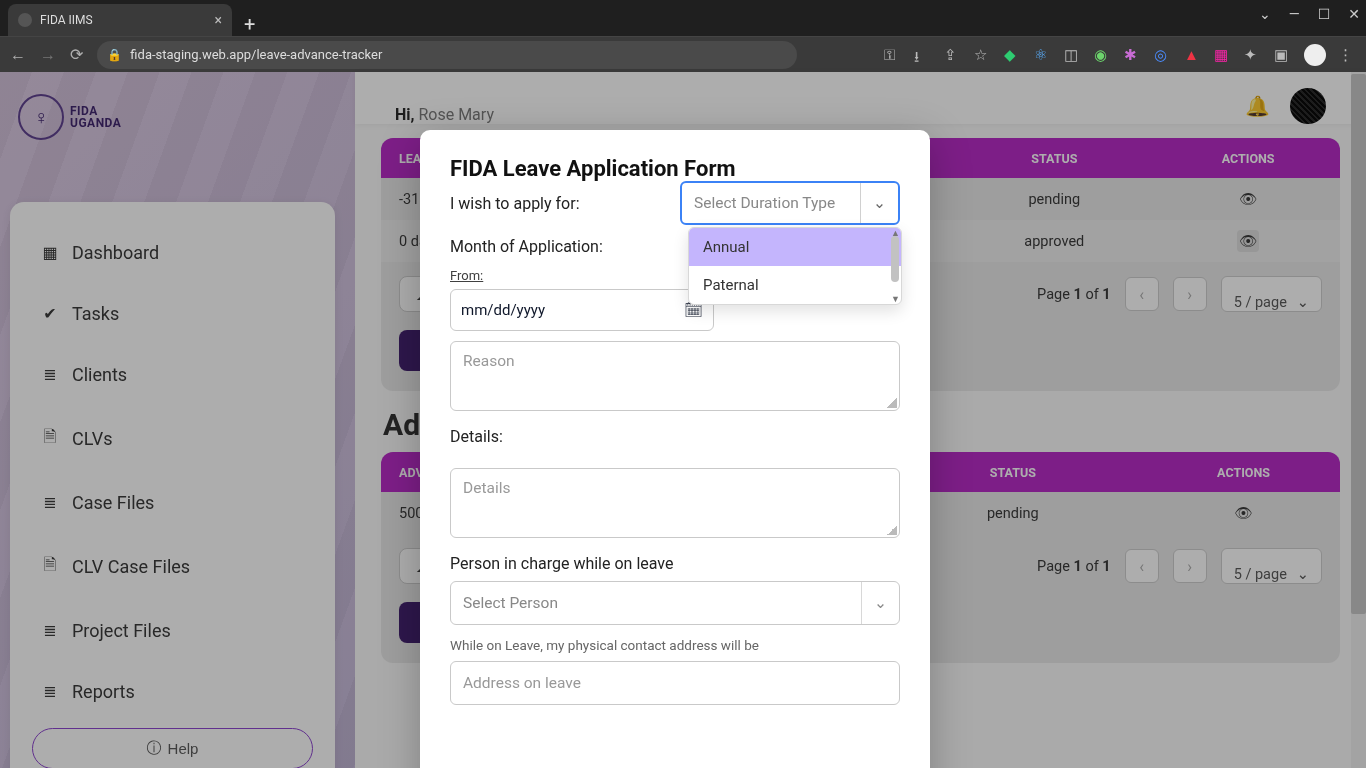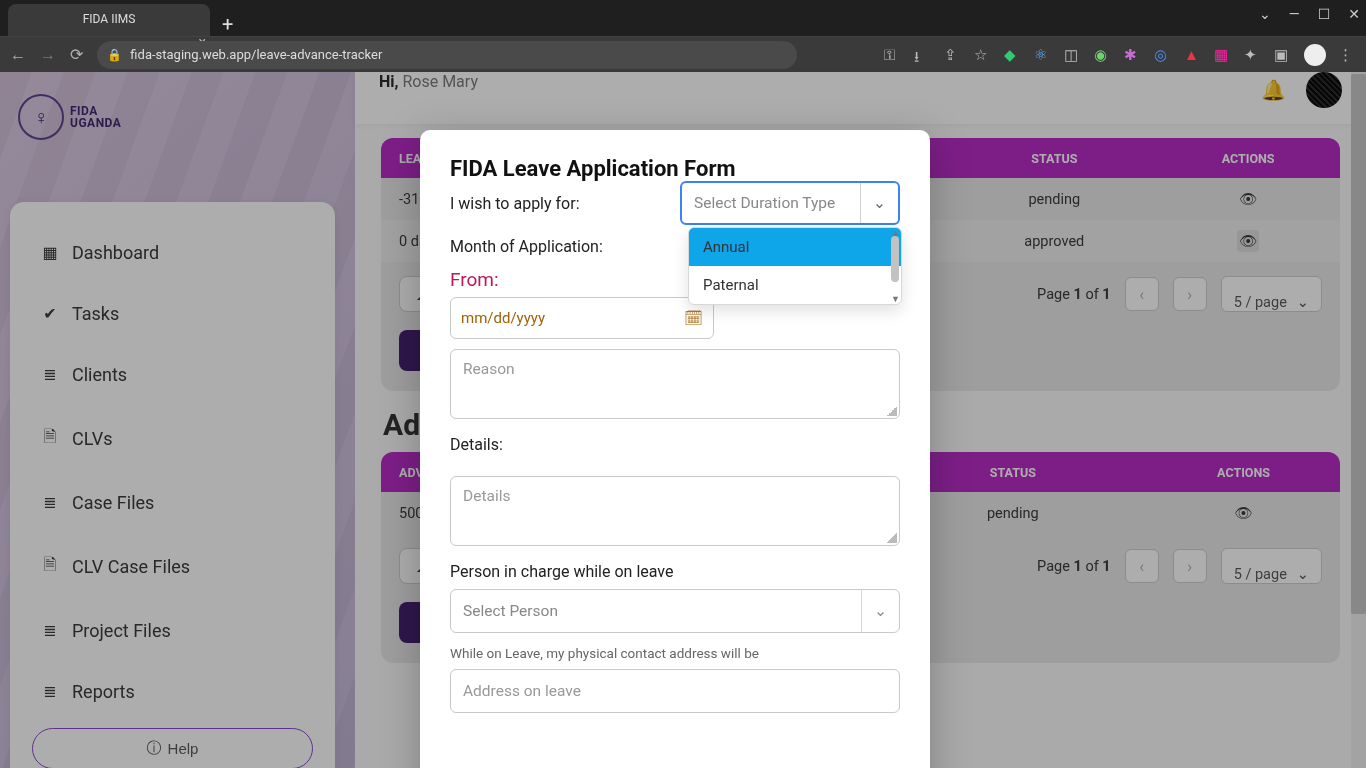--- a/index.html
+++ b/index.html
@@ -24,26 +24,25 @@
     display: flex;
     align-items: flex-end;
     padding-left: 8px;
   }
   .browser-tab {
     background: #3a3a3a;
     color: #ddd;
     height: 32px;
     display: flex;
     align-items: center;
-    padding: 0 4px;
+    padding: 0 10px;
     border-radius: 8px 8px 0 0;
     font-size: 12px;
     gap: 8px;
-    width: 202px;
-    flex-direction: column;
+    width: 224px;
   }
   .browser-tab .favicon {
     width: 14px; height: 14px; border-radius: 50%; background: #555;
   }
   .tab-close { color: #bbb; margin-left: auto; font-size: 14px; }
   .new-tab { color: #ddd; font-size: 20px; padding: 0 12px; }
   .window-controls {
     position: absolute; right: 6px; top: 6px;
     display: flex; gap: 18px; color: #ccc; font-size: 14px;
   }
@@ -132,21 +131,21 @@
   }
 
   .main {
     flex: 1;
     position: relative;
   }
   .topbar {
     height: 52px;
     background: #fff;
     box-shadow: 0 1px 6px rgba(0,0,0,0.06);
-    display: flex; align-items: flex-start; padding: 0 24px;
+    display: flex; align-items: flex-end; padding: 0 40px;
     font-size: 16px;
   }
   .topbar .greet strong { color: #222; }
   .topbar .greet span { color: #777; }
   .topbar .right { margin-left: auto; display: flex; align-items: center; gap: 20px; }
   .bell { font-size: 20px; color: #3a3a3a; }
   .avatar-md { width: 36px; height: 36px; border-radius: 50%; background:
     repeating-linear-gradient(45deg, #000 0 2px, #222 2px 4px); }
 
   .content {
@@ -263,34 +262,34 @@
     background: #fff;
     border: 1px solid #d8d8d8;
     border-radius: 6px;
     box-shadow: 0 6px 16px rgba(0,0,0,0.12);
     z-index: 60;
     overflow: hidden;
   }
   .dropdown .opt {
     padding: 10px 14px; font-size: 15px; color: #333; cursor: pointer;
   }
-  .dropdown .opt:first-child { background: #0ea5e9; }
+  .dropdown .opt:first-child { background: #c4b5fd; }
   .dropdown .scroll-thumb {
     position: absolute; right: 2px; top: 8px; width: 8px; height: 46px;
     background: #c2c2c2; border-radius: 4px;
   }
   .dropdown .scroll-arrow {
     position: absolute; right: 2px; font-size: 9px; color: #777; width: 8px; text-align: center;
   }
 
   .subrow { display: flex; gap: 14px; margin: 6px 0 10px 0; }
-  .mini-label { font-size: 19px; color: #be185d; margin-bottom: 4px; }
+  .mini-label { font-size: 13px; color: #404040; margin-bottom: 4px; text-decoration: underline; }
   .date-input {
     height: 42px; width: 264px; border: 1px solid #c9c9c9; border-radius: 6px;
-    display: flex; align-items: center; padding: 0 10px; color: #a16207; font-size: 15px;
+    display: flex; align-items: center; padding: 0 10px; color: #0f172a; font-size: 15px;
     justify-content: space-between;
   }
   .textarea {
     width: 100%; height: 70px; border: 1px solid #c9c9c9; border-radius: 6px;
     padding: 10px 12px; color: #999; font-size: 15.5px; resize: none;
     position: relative;
   }
   .textarea::after {
     content: ''; position: absolute; right: 2px; bottom: 2px;
     width: 10px; height: 10px;

